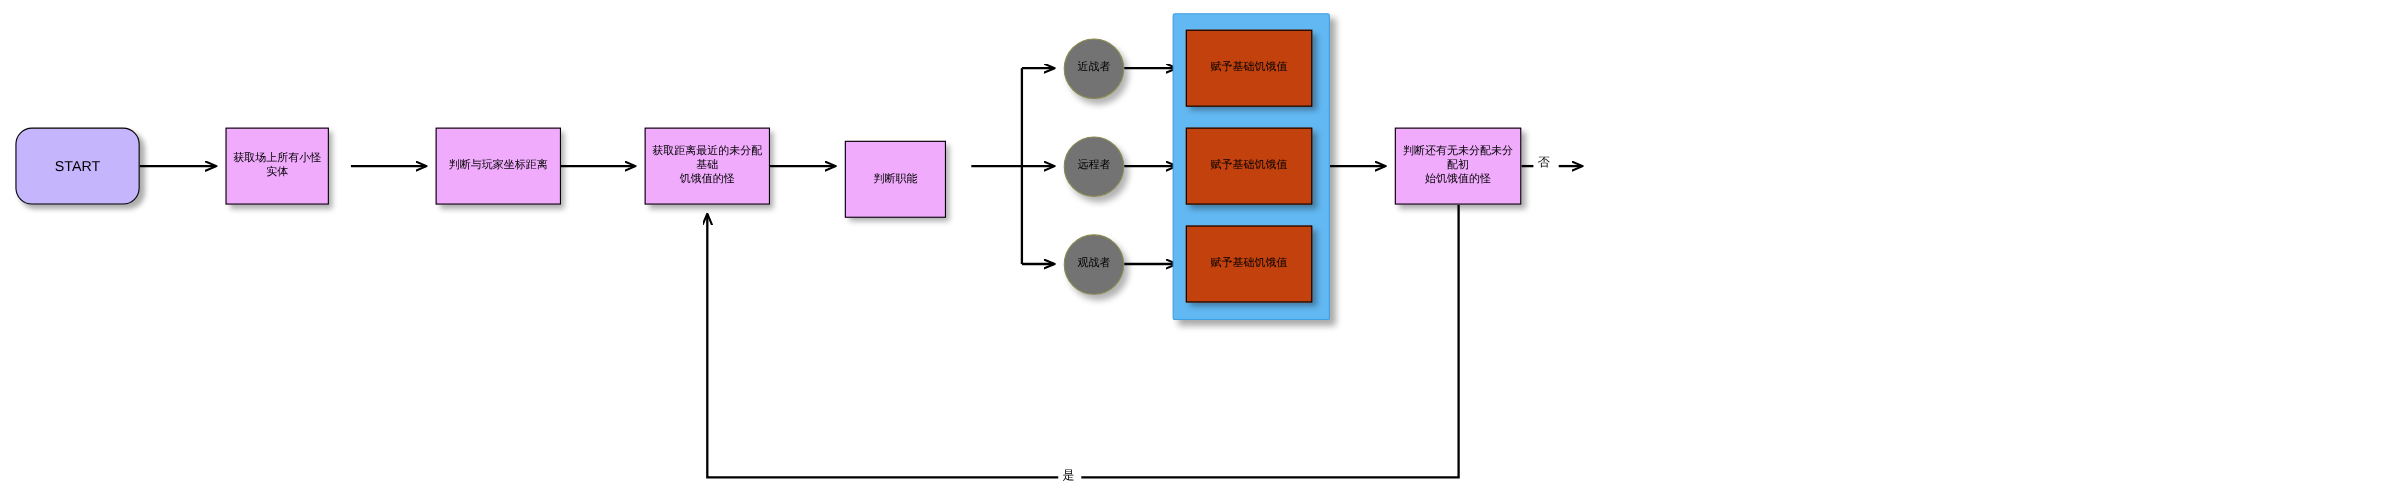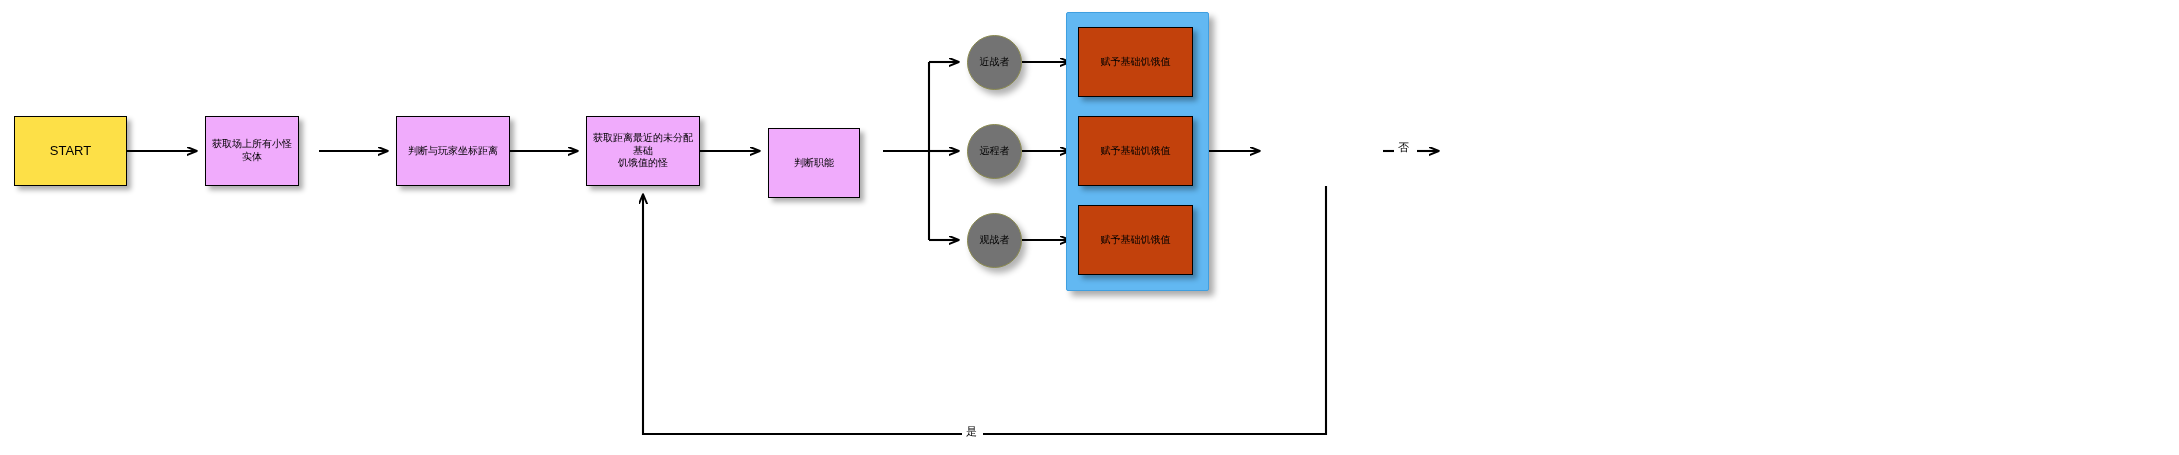--- a/index.html
+++ b/index.html
@@ -39,21 +39,22 @@
   .node .label {
     display: block;
     white-space: pre-line;
     padding: 0 6px;
   }
   .rect {
     border: 1.3px solid #000000;
     border-radius: 0;
   }
   .terminator {
-    background: #fde047;
+    background: #c4b5fd;
+    border-radius: 15px;
   }
   .process {
     background: #f0abfc;
   }
   .swimlane {
     background: #62b8f2;
     border: 1.3px solid #3f9fe0;
     box-shadow: 5px 5px 6px rgba(0,0,0,0.33);
     border-radius: 2px;
   }
@@ -161,19 +162,23 @@
   </div>
 
   <div class="node rect inner-process" style="left:1078px;top:116px;width:115px;height:70px;font-size:10px;">
     <span class="label">赋予基础饥饿值</span>
   </div>
 
   <div class="node rect inner-process" style="left:1078px;top:205px;width:115px;height:70px;font-size:10px;">
     <span class="label">赋予基础饥饿值</span>
   </div>
 
+  <div class="node rect process" style="left:1268px;top:116px;width:115px;height:70px;font-size:10px;">
+    <span class="label">判断还有无未分配未分配初
+始饥饿值的怪</span>
+  </div>
 
 
   <div class="edge-label" style="left:1398px;top:140px;font-size:11px;">否</div>
 
   <div class="edge-label" style="left:966px;top:424px;font-size:11px;">是</div>
 
 </div>
 
 </body></html>

